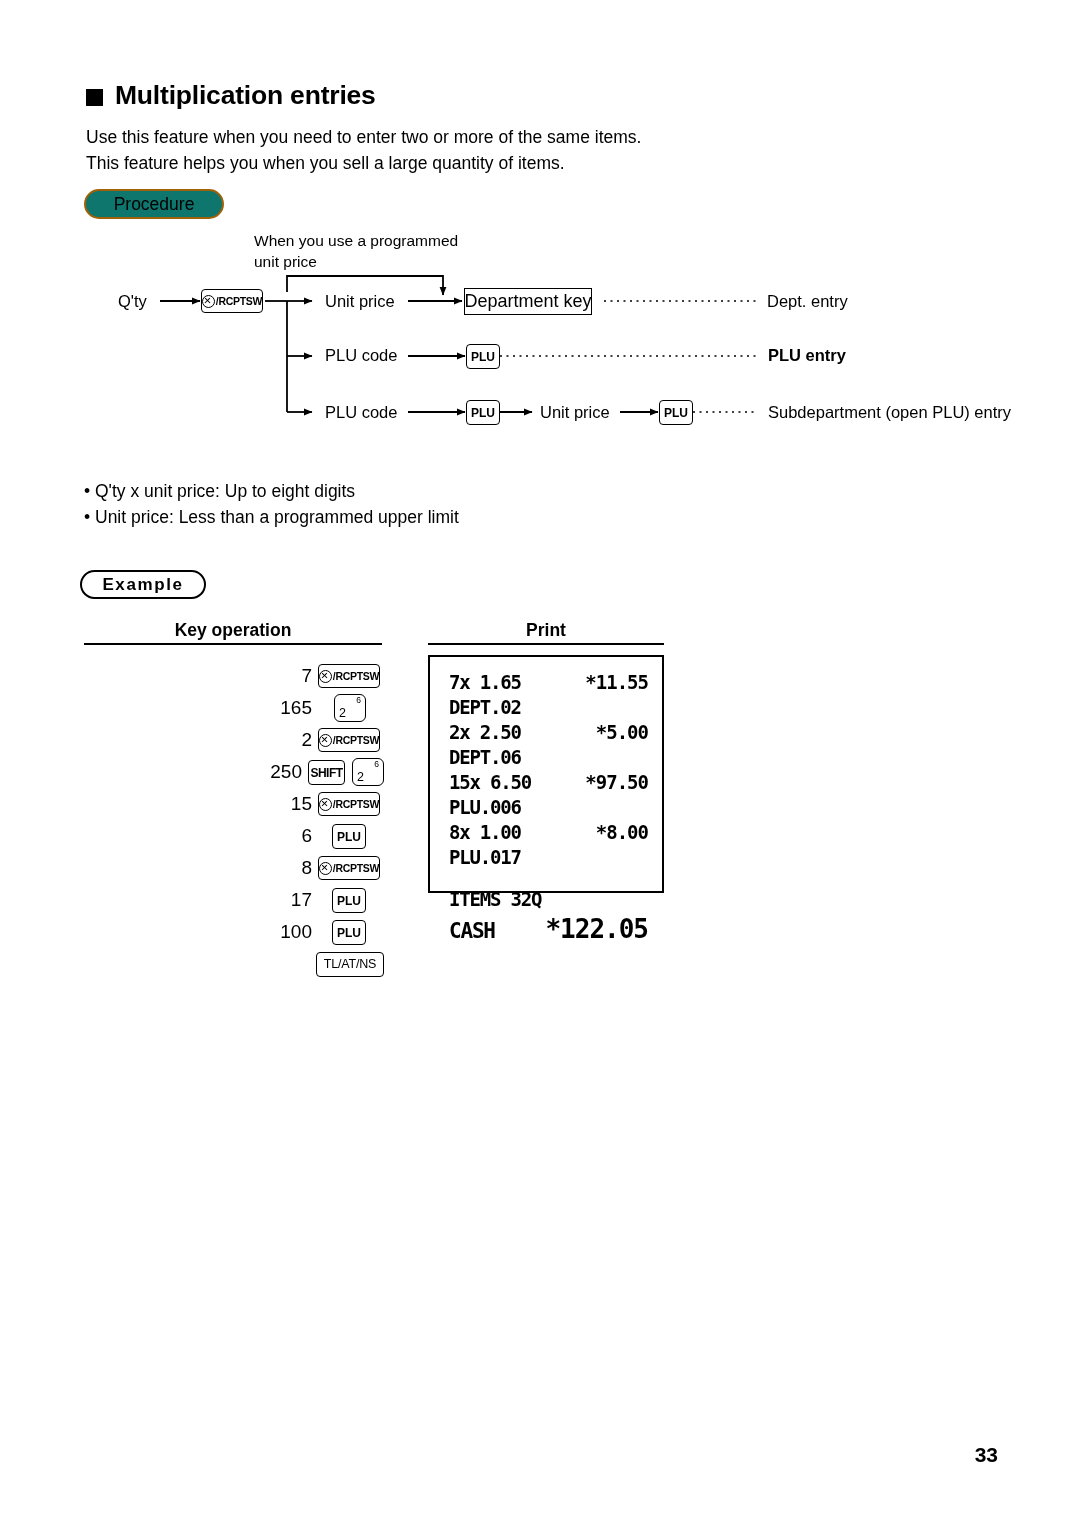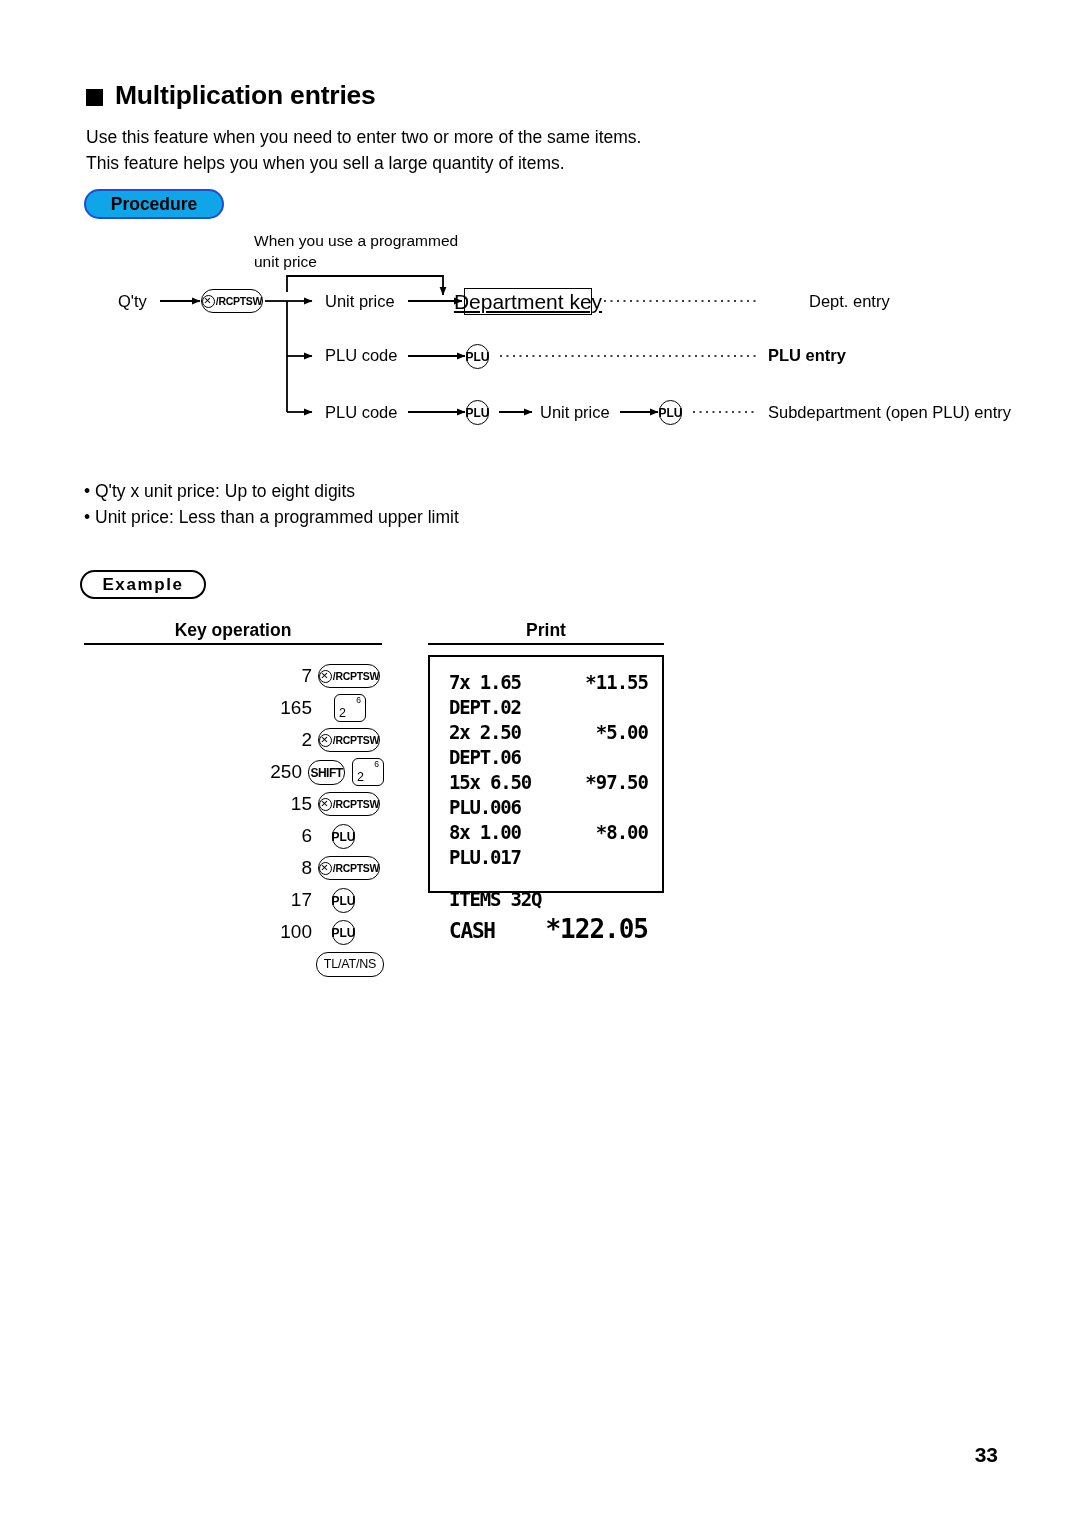--- a/index.html
+++ b/index.html
@@ -31,24 +31,24 @@
   
   .intro {
     position: absolute; left: 86px; top: 124px;
     font-size: 17.5px; line-height: 26px; white-space: nowrap;
   }
 
   
   .badge-procedure {
     position: absolute; left: 84px; top: 189px;
     width: 140px; height: 30px;
-    border: 2px solid #1d4ed8; border-radius: 16px;
-    background: #0ea5e9;
+    border: 2px solid #a16207; border-radius: 16px;
+    background: #0f766e;
     display: flex; align-items: center; justify-content: center;
-    font-size: 17.5px; font-weight: bold; color: #000;
+    font-size: 17.5px; font-weight: normal; color: #000;
     box-sizing: border-box;
   }
   .badge-example {
     position: absolute; left: 80px; top: 570px;
     width: 126px; height: 29px;
     border: 2px solid #000; border-radius: 15px;
     background: #ffffff;
     display: flex; align-items: center; justify-content: center;
     font-size: 17px; font-weight: bold; letter-spacing: 1.6px;
     box-sizing: border-box;
@@ -61,28 +61,28 @@
     font-size: 15.5px; line-height: 21px; white-space: nowrap;
   }
   .dg-label {
     position: absolute; font-size: 16.5px; white-space: nowrap;
   }
   .dg-qty   { left: 118px; top: 292px; }
   .dg-up1   { left: 325px; top: 292px; }
   .dg-plu1  { left: 325px; top: 346px; }
   .dg-plu2  { left: 325px; top: 403px; }
   .dg-up2   { left: 540px; top: 403px; }
-  .dg-dept  { left: 809px; top: 292px; }
+  .dg-dept  { left: 767px; top: 292px; }
   .dg-pluen { left: 768px; top: 346px; font-weight: bold; }
   .dg-sub   { left: 768px; top: 403px; }
 
   
   .keycap {
     position: absolute; box-sizing: border-box;
-    border: 1.6px solid #000; border-radius: 12px;
+    border: 1.6px solid #000; border-radius: 4px;
     background: #fff;
     display: flex; align-items: center; justify-content: center;
     font-family: "Liberation Sans", sans-serif;
     line-height: 1;
   }
   .keycap.rcpt {
     width: 62px; height: 24px; font-size: 10.5px;
     font-weight: bold; letter-spacing: -0.3px;
   }
   .keycap.rcpt .circx {
@@ -90,40 +90,40 @@
     border: 1.3px solid #000; border-radius: 50%;
     position: relative; margin-right: 1px; flex: none;
   }
   .keycap.rcpt .circx::before,
   .keycap.rcpt .circx::after {
     content: ""; position: absolute; left: 1px; top: 4px;
     width: 7px; height: 1.3px; background: #000;
   }
   .keycap.rcpt .circx::before { transform: rotate(45deg); }
   .keycap.rcpt .circx::after  { transform: rotate(-45deg); }
-  .keycap.plu { width: 23px; height: 25px; font-size: 12px; font-weight: bold; }
+  .keycap.plu { width: 34px; height: 25px; font-size: 12px; font-weight: bold; }
   .keycap.shift { width: 37px; height: 25px; font-size: 12px; font-weight: bold; letter-spacing:-0.5px;}
   .keycap.tlat { width: 68px; height: 25px; font-size: 12.5px; letter-spacing: -0.2px;}
   .keycap.dept26 {
     width: 32px; height: 28px; border-radius: 6px;
     display: block; position: absolute;
   }
   .keycap.dept26 .n-main {
     position: absolute; left: 4px; bottom: 2px; font-size: 12.5px;
   }
   .keycap.dept26 .n-sup {
     position: absolute; right: 4px; top: 1px; font-size: 8.5px;
   }
 
   .dept-box {
     position: absolute; left: 464px; top: 288px;
     width: 128px; height: 27px; box-sizing: border-box;
     border: 1.6px solid #000; background: #fff;
     display: flex; align-items: center; justify-content: center;
-    font-size: 21px; white-space: nowrap; text-decoration: underline;
+    font-size: 18px; white-space: nowrap;
   }
 
   
   .col-head {
     position: absolute; font-size: 17.5px; font-weight: bold;
     text-align: center;
   }
   .col-rule {
     position: absolute; height: 2px; background: #000;
   }

